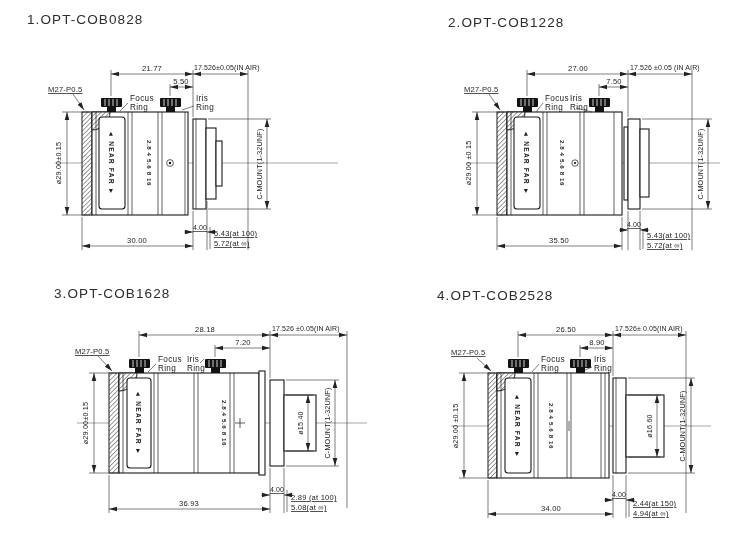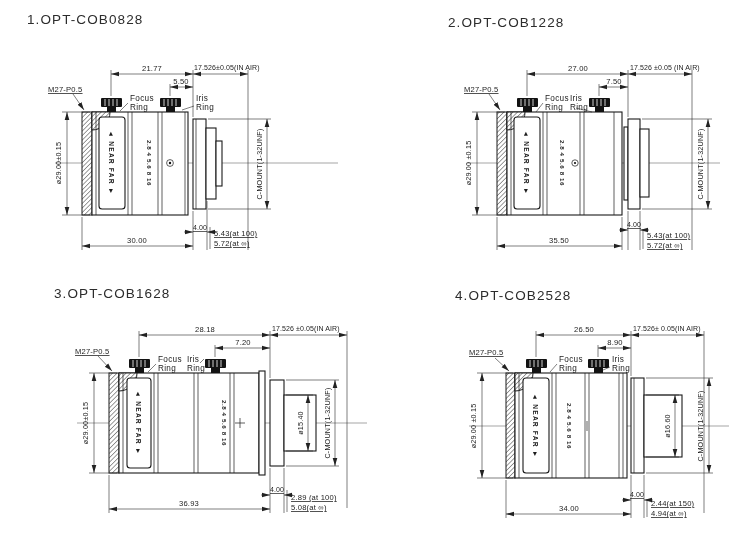--- a/index.html
+++ b/index.html
@@ -1,20 +1,20 @@
 <!DOCTYPE html>
 <html><head>
 <meta charset="utf-8">
 <style>
   html,body{margin:0;padding:0;background:#ffffff;}
   .sheet{position:relative;width:745px;height:536px;background:#ffffff;overflow:hidden;
          font-family:"Liberation Sans",sans-serif;}
   .panel{position:absolute;width:372px;height:268px;}
   .panel svg{display:block;width:372px;height:268px;}
-  #p1{left:0;top:0;} #p2{left:362px;top:0;} #p3{left:0;top:268px;margin-left:27px;} #p4{left:369px;top:268px;text-align:right;}
+  #p1{left:0;top:0;} #p2{left:362px;top:0;} #p3{left:0;top:268px;margin-left:27px;} #p4{left:351px;top:268px;text-align:right;}
 
   
   .b  {stroke:#1a1a1a;stroke-width:1.1;fill:#ffffff;}
   .bt {stroke:#1a1a1a;stroke-width:1;fill:url(#hatch);}
   .tn {stroke:#1a1a1a;stroke-width:.7;fill:none;}
   .dm {stroke:#2a2a2a;stroke-width:.6;fill:none;}
   .dw {stroke:#2a2a2a;stroke-width:.6;fill:none;marker-start:url(#aS);marker-end:url(#aE);}
   .cl {stroke:#9b9b9b;stroke-width:.9;fill:none;}
   .scr{fill:#121212;}
   .sl {stroke:#ffffff;stroke-width:.8;}

